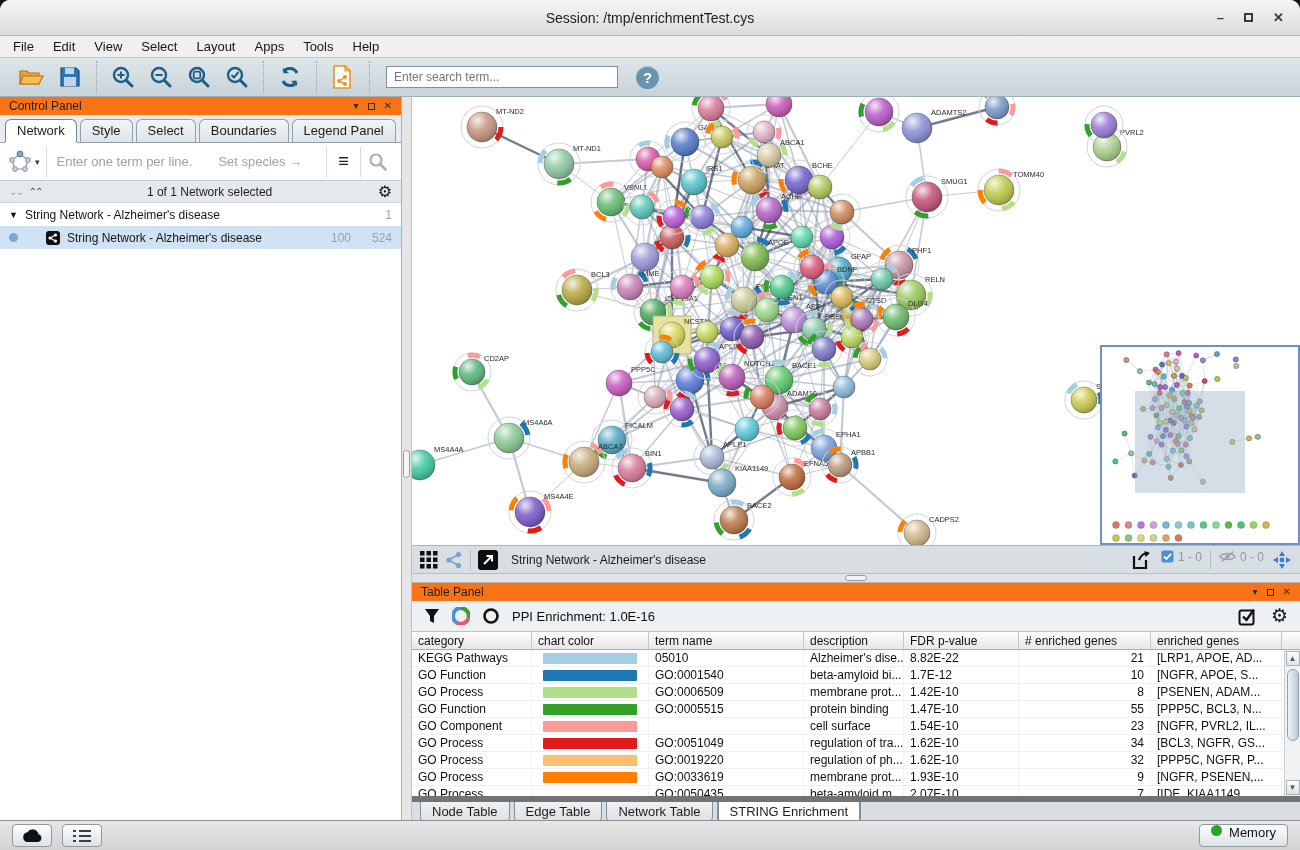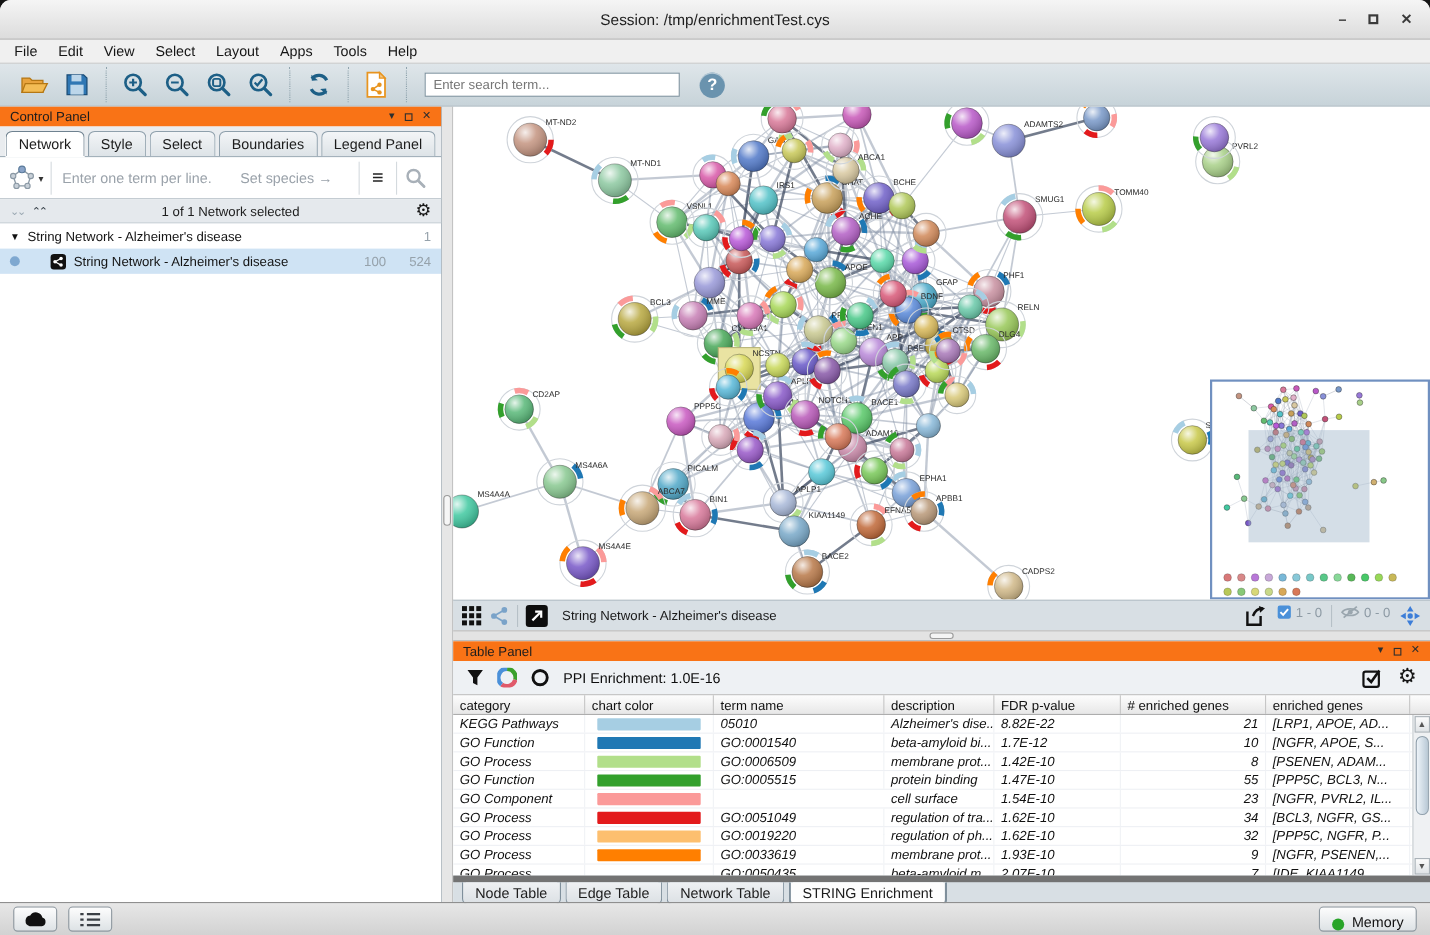--- a/index.html
+++ b/index.html
@@ -80,21 +80,21 @@
   .h-pill{width:22px;height:6px;background:#f4f4f4;border:1px solid #9a9a9a;border-radius:3px;}
   
   .table-panel{flex:1 1 auto;background:#edf0f3;display:flex;flex-direction:column;min-height:0;}
   .tp-toolbar{height:30px;flex:0 0 30px;display:flex;align-items:center;gap:12px;padding:0 12px;background:#eef1f4;justify-content:flex-end;}
   .ppi{font-size:13px;color:#0d0d0d;}
   .tp-right{margin-left:auto;display:flex;gap:14px;align-items:center;}
   .grid-header{display:flex;height:19px;flex:0 0 19px;background:linear-gradient(#fdfdfd,#e7e7e7);
                border-top:1px solid #c2c2c2;border-bottom:1px solid #adadad;font-size:12px;color:#111;}
   .gh-cell{padding:2px 6px 0;border-right:1px solid #c6c6c6;overflow:hidden;white-space:nowrap;}
   .grid-body{flex:1 1 auto;display:flex;min-height:0;background:#fff;overflow:hidden;}
-  #rows{flex:1 1 auto;overflow:hidden;font-style:italic;}
+  #rows{flex:1 1 auto;overflow:hidden;}
   .row{display:flex;height:17px;font-size:12px;color:#101010;border-bottom:1px solid #eef0f4;}
   .cell{padding:1px 6px 0;overflow:hidden;white-space:nowrap;border-right:1px solid #f0f2f5;}
   .cell.num{text-align:right;}
   .swatch{margin:2px 5px;flex:1;border-radius:1px;}
   .scrollbar{width:16px;flex:0 0 16px;background:#eff1f3;border-left:1px solid #c8cdd1;display:flex;flex-direction:column;align-items:center;}
   .sb-arrow{width:14px;height:15px;margin:1px;background:linear-gradient(#fcfcfc,#dfe3e6);border:1px solid #aab2b8;
             font-size:8px;color:#555;display:flex;align-items:center;justify-content:center;}
   .sb-thumb{width:12px;height:72px;margin-top:2px;background:linear-gradient(90deg,#eef4f9,#b9c9d6);
             border:1px solid #90a0ac;border-radius:6px;}
   .sb-track{flex:1;}
@@ -102,21 +102,21 @@
            padding:0 8px;align-items:flex-start;}
   .btab{border:1px solid #7f8f9b;border-top:none;border-radius:0 0 6px 6px;padding:2px 11px 3px;font-size:13px;
         background:linear-gradient(#eff1f3,#dbe0e4);color:#1c1c1c;cursor:default;}
   .btab.active{background:#fdfdfd;border-width:2px;border-top:none;}
   
   .statusbar{height:30px;flex:0 0 30px;background:linear-gradient(#e7e7e7,#d2d2d2);border-top:1px solid #8f8f8f;
              display:flex;align-items:center;padding:0 12px;gap:10px;}
   .sb-btn{height:23px;min-width:40px;border:1px solid #8f99a1;border-radius:4px;background:linear-gradient(#fdfdfd,#dde2e5);
           display:flex;align-items:center;justify-content:center;padding:0 8px;}
   .memory-btn{margin-left:auto;height:23px;border:1px solid #8f99a1;border-radius:4px;
-              background:linear-gradient(#fdfdfd,#dde2e5);display:flex;align-items:flex-end;gap:7px;
+              background:linear-gradient(#fdfdfd,#dde2e5);display:flex;align-items:flex-start;gap:7px;
               font-size:13px;color:#111;padding:0 11px;}
   .mem-dot{width:11px;height:11px;border-radius:50%;background:#28a428;}
   svg{display:block;}
 </style>
 </head>
 <body>
 
 <div class="window">
 
   <div class="titlebar">

